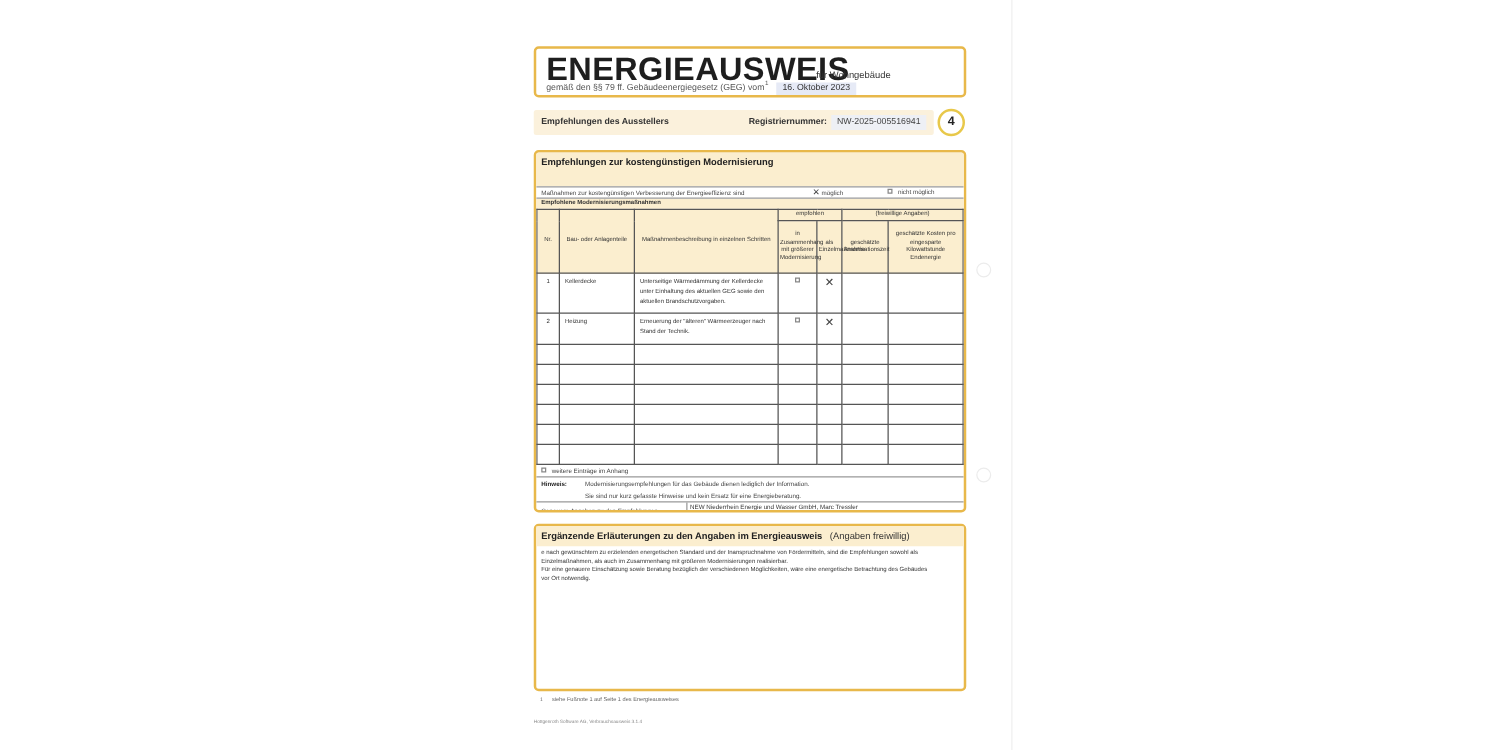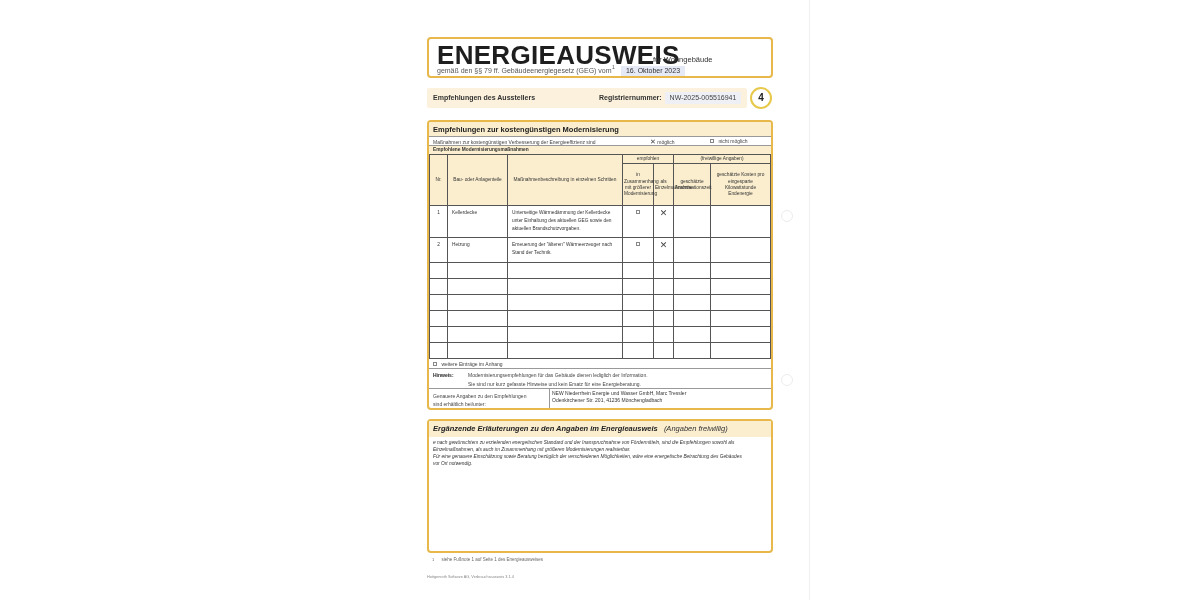--- a/index.html
+++ b/index.html
@@ -21,21 +21,21 @@
 
   
   .hdr-band { position: absolute; left: 0; top: 51px; width: 320px; height: 20px; background: #fbf1dc; border-radius: 2px; }
   .hdr-left { position: absolute; left: 6px; top: 6px; font-size: 7px; font-weight: bold; color: #333; }
   .hdr-reg-label { position: absolute; left: 172px; top: 6px; font-size: 7px; font-weight: bold; color: #333; }
   .hdr-reg-value { position: absolute; left: 238px; top: 4px; width: 76px; height: 12px; background: #eef0f5; font-size: 7px; color: #444; line-height: 12px; text-align: center; }
   .page-num { position: absolute; left: 323px; top: 50px; width: 22px; height: 22px; border: 2.5px solid #e8c84a; border-radius: 50%; background: #fff; font-size: 10px; font-weight: bold; text-align: center; line-height: 17px; color: #222; }
 
   
   .main-box { position: absolute; left: 0; top: 83px; width: 346px; height: 290px; border: 2.5px solid #e8b84a; border-radius: 4px; background: #fff; overflow: hidden; }
-  .sec-title { height: 14px; background: #fbeecf; font-size: 7.5px; font-weight: bold; color: #222; padding: 3px 4px 0 4px; }
+  .sec-title { height: 27px; background: #fbeecf; font-size: 7.5px; font-weight: bold; color: #222; padding: 3px 4px 0 4px; }
   .opt-row { height: 10px; border-top: 1px solid #999; border-bottom: 1px solid #999; font-size: 5px; color: #444; position: relative; background: #fff; }
   .opt-row .lbl { position: absolute; left: 4px; top: 2px; }
   .opt-row .opt1 { position: absolute; left: 221px; top: 1px; }
   .opt-row .opt2 { position: absolute; left: 281px; top: 1px; }
   .sub-title { height: 8px; background: #fbeecf; font-size: 4.8px; font-weight: bold; color: #333; padding: 1px 4px; }
 
   table.mt { border-collapse: collapse; width: 100%; table-layout: fixed; font-size: 4.8px; color: #333; }
   table.mt td, table.mt th { border: 0.8px solid #555; font-weight: normal; vertical-align: middle; }
   table.mt th { background: #fbeecf; text-align: center; line-height: 6.4px; padding: 1px; }
   table.mt tr.data td { height: 32px; vertical-align: top; padding-top: 3px; line-height: 8px; }
@@ -52,21 +52,21 @@
   .hint .l1 { position: absolute; left: 39px; top: 3px; }
   .hint .l2 { position: absolute; left: 39px; top: 12px; }
   .contact { height: 20px; position: relative; font-size: 5px; color: #444; }
   .contact .k1 { position: absolute; left: 4px; top: 4px; }
   .contact .k2 { position: absolute; left: 4px; top: 12px; }
   .contact .div { position: absolute; left: 120px; top: 0; width: 1px; height: 20px; background: #999; }
   .contact .v1 { position: absolute; left: 123px; top: 1px; color: #333; }
   .contact .v2 { position: absolute; left: 123px; top: 8px; color: #333; }
 
   
-  .supp-box { position: absolute; left: 0; top: 382px; width: 346px; height: 134px; border: 2.5px solid #e8b84a; border-radius: 4px; background: #fff; font-style: italic; }
+  .supp-box { position: absolute; left: 0; top: 382px; width: 346px; height: 134px; border: 2.5px solid #e8b84a; border-radius: 4px; background: #fff; }
   .supp-title { height: 16px; background: #fbeecf; padding: 3px 4px 0 4px; font-size: 7.5px; font-weight: bold; color: #222; }
   .supp-title .opt { font-weight: normal; color: #333; margin-left: 4px; }
   .supp-body { padding: 2px 4px; font-size: 4.8px; line-height: 7px; color: #333; }
 
   .foot-note { position: absolute; left: 5px; top: 520px; font-size: 4.5px; color: #666; }
   .foot-note .sup { font-size: 4px; margin-right: 6px; vertical-align: top; }
   .foot-sw { position: absolute; left: 0; top: 538px; font-size: 3.8px; color: #888; }
 </style>
 </head>
 <body>

